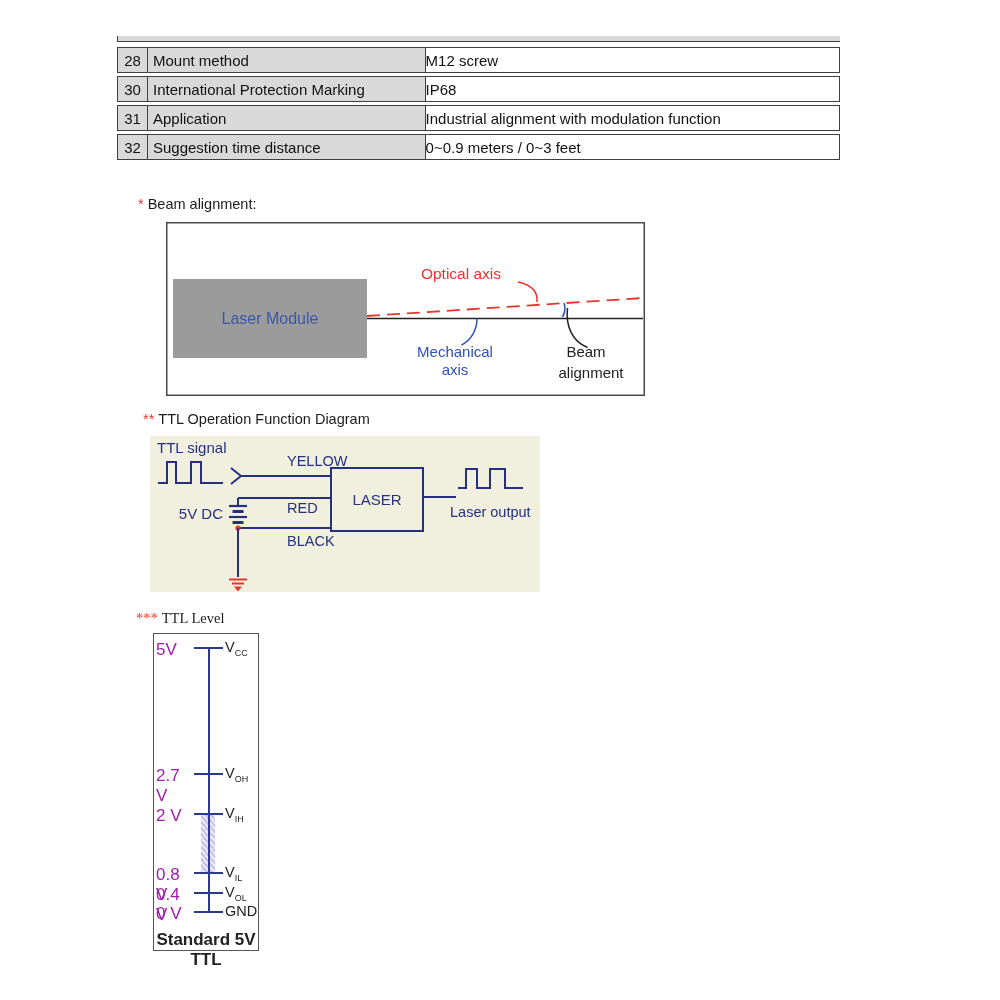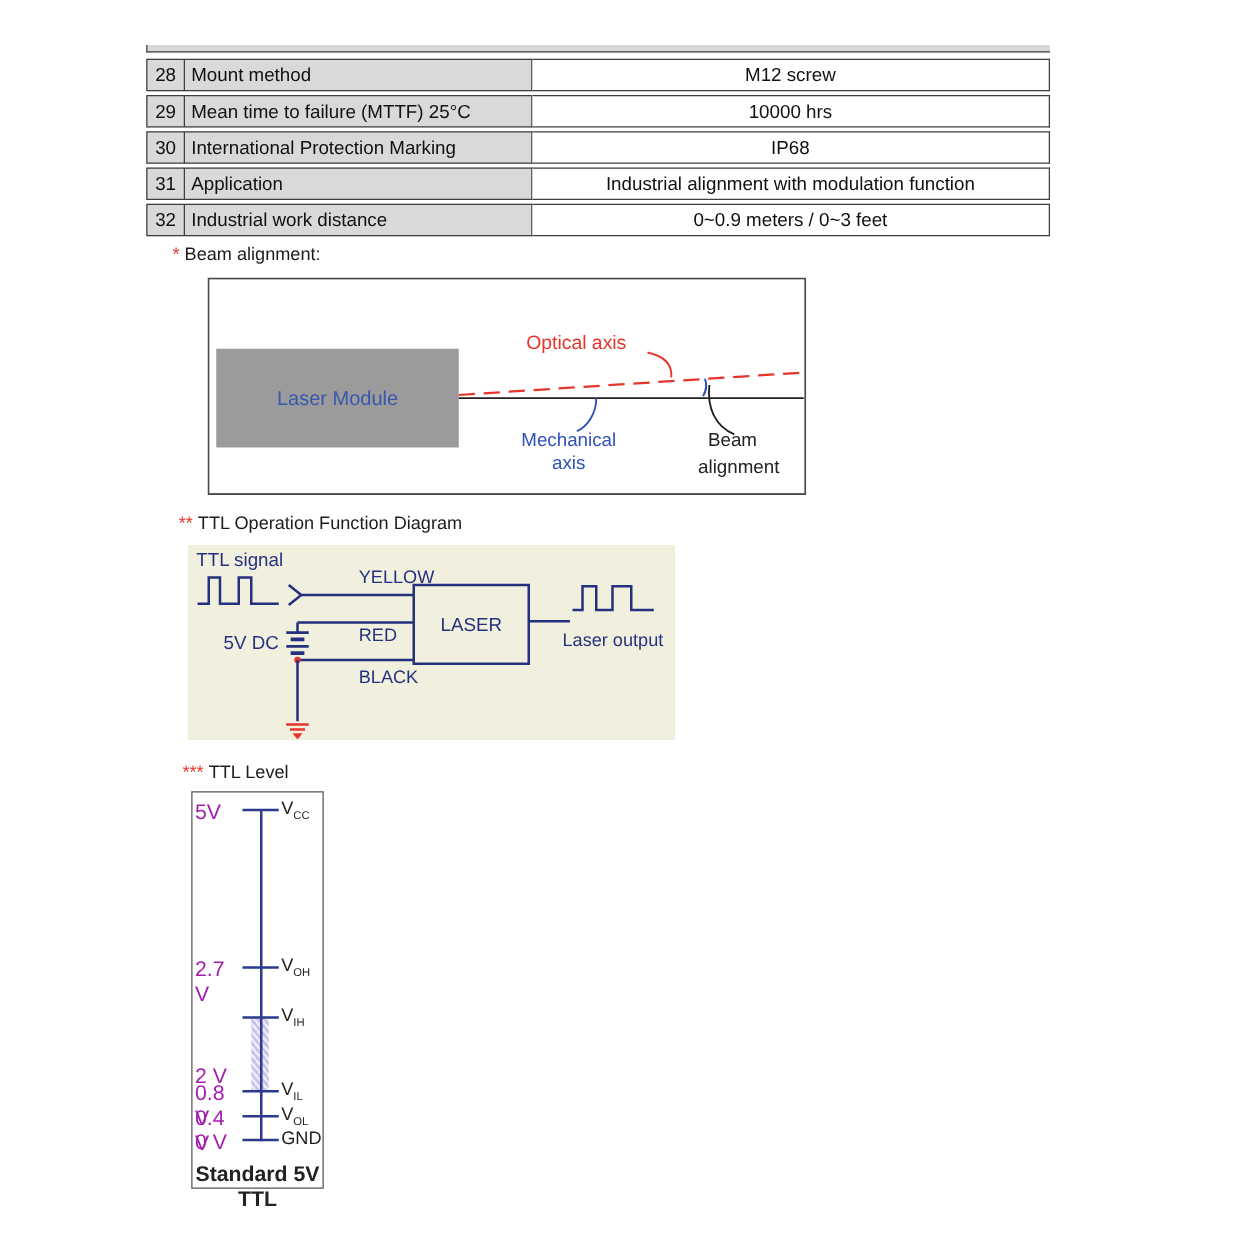--- a/index.html
+++ b/index.html
@@ -28,21 +28,21 @@
   }
   table.spec{
     position:absolute;left:117px;top:44px;
     border-collapse:separate;border-spacing:0 3px;
     font-size:15px;color:#111;
   }
   table.spec td{border:1px solid var(--border-dark);height:24px;padding:0;}
   table.spec td + td{border-left:none;}
   table.spec td.no{width:30px;text-align:center;background:var(--cell-gray);}
   table.spec td.label{width:287px;background:var(--cell-gray);padding-left:5px;}
-  table.spec td.value{width:441px;text-align:center;background:#fff;}
+  table.spec td.value{width:441px;text-align:left;background:#fff;}
   
   .sec-title{position:absolute;font-size:14.5px;color:var(--ink);white-space:nowrap;}
   .sec-title .marker{color:var(--red);margin-right:4px;}
   
   svg text{font-family:"Liberation Sans",sans-serif;}
   .beam-svg{position:absolute;left:166px;top:222px;}
   .op-svg{position:absolute;left:150px;top:436px;}
   
   .level-box{
     position:absolute;left:153px;top:633px;width:106px;height:318px;
@@ -67,37 +67,32 @@
   <div class="cutoff-sliver"></div>
 
   <table class="spec">
     <tbody>
         <tr>
           <td class="no">28</td>
           <td class="label">Mount method</td>
           <td class="value">M12 screw</td>
         </tr>
         <tr>
-          <td class="no">29</td>
-          <td class="label">Mean time to failure (MTTF) 25°C</td>
-          <td class="value">10000 hrs</td>
-        </tr>
-        <tr>
           <td class="no">30</td>
           <td class="label">International Protection Marking</td>
           <td class="value">IP68</td>
         </tr>
         <tr>
           <td class="no">31</td>
           <td class="label">Application</td>
           <td class="value">Industrial alignment with modulation function</td>
         </tr>
         <tr>
           <td class="no">32</td>
-          <td class="label">Industrial work distance</td>
+          <td class="label">Suggestion time distance</td>
           <td class="value">0~0.9 meters / 0~3 feet</td>
         </tr>
       </tbody>
   </table>
 
   <div class="sec-title" style="left:138px;top:196px;">
     <span class="marker">*</span><span>Beam alignment:</span>
   </div>
 
   <svg class="beam-svg" width="479" height="174" viewBox="0 0 479 174">
@@ -146,36 +141,36 @@
     <polygon points="84,150.5 92,150.5 88,155.5" fill="var(--red)"></polygon>
 
     <rect x="181" y="32" width="92" height="63" fill="none" stroke="var(--navy)" stroke-width="2"></rect>
     <text x="227" y="69" text-anchor="middle" font-size="15" fill="var(--navy)">LASER</text>
 
     <line x1="273" y1="61" x2="306" y2="61" stroke="var(--navy)" stroke-width="2"></line>
     <polyline points="308,52 316,52 316,33 327,33 327,52 340,52 340,33 355,33 355,52 373,52" fill="none" stroke="var(--navy)" stroke-width="2"></polyline>
     <text x="300" y="81" font-size="14.5" fill="var(--navy)">Laser output</text>
   </svg>
 
-  <div class="sec-title" style="left:146px;top:610px;">
+  <div class="sec-title" style="left:136px;top:610px;font-family:Liberation Serif, serif;">
     <span class="marker">***</span><span>TTL Level</span>
   </div>
 
   <div class="level-box">
     <div class="band"></div>
     <div class="vline"></div>
     <div class="caption">Standard 5V TTL</div>
   <div class="tick" style="top: 13px;"></div>
       <div class="volt" style="top: 6px;">5V</div>
       <div class="vname" style="top: 5px;"><span>V</span><span class="sub">CC</span></div>
       <div class="tick" style="top: 139px;"></div>
       <div class="volt" style="top: 132px;">2.7 V</div>
       <div class="vname" style="top: 131px;"><span>V</span><span class="sub">OH</span></div>
       <div class="tick" style="top: 179px;"></div>
-      <div class="volt" style="top: 172px; margin-top: 45px;">2 V</div>
+      <div class="volt" style="top: 172px;">2 V</div>
       <div class="vname" style="top: 171px;"><span>V</span><span class="sub">IH</span></div>
       <div class="tick" style="top: 238px;"></div>
       <div class="volt" style="top: 231px;">0.8 V</div>
       <div class="vname" style="top: 230px;"><span>V</span><span class="sub">IL</span></div>
       <div class="tick" style="top: 258px;"></div>
       <div class="volt" style="top: 251px;">0.4 V</div>
       <div class="vname" style="top: 250px;"><span>V</span><span class="sub">OL</span></div>
       <div class="tick" style="top: 277px;"></div>
       <div class="volt" style="top: 270px;">0 V</div>
       <div class="vname" style="top: 269px;"><span>GND</span></div>

